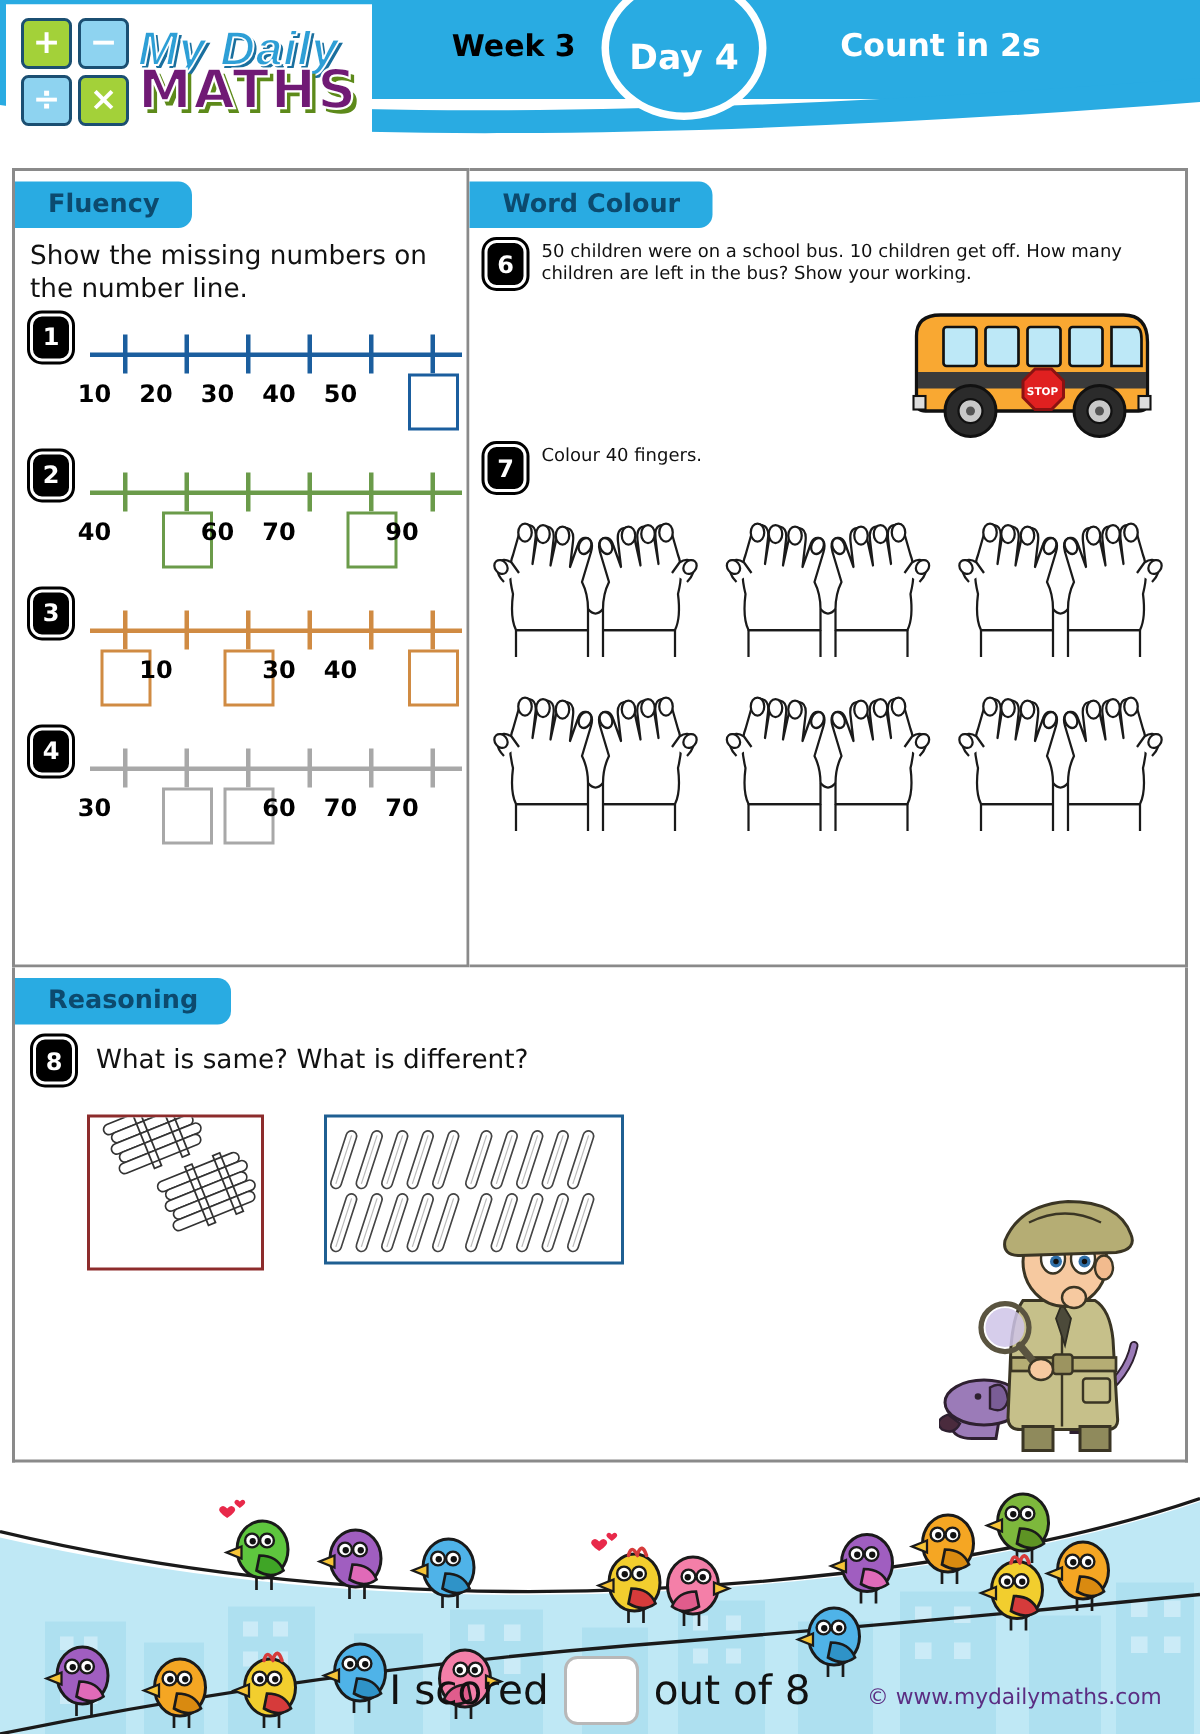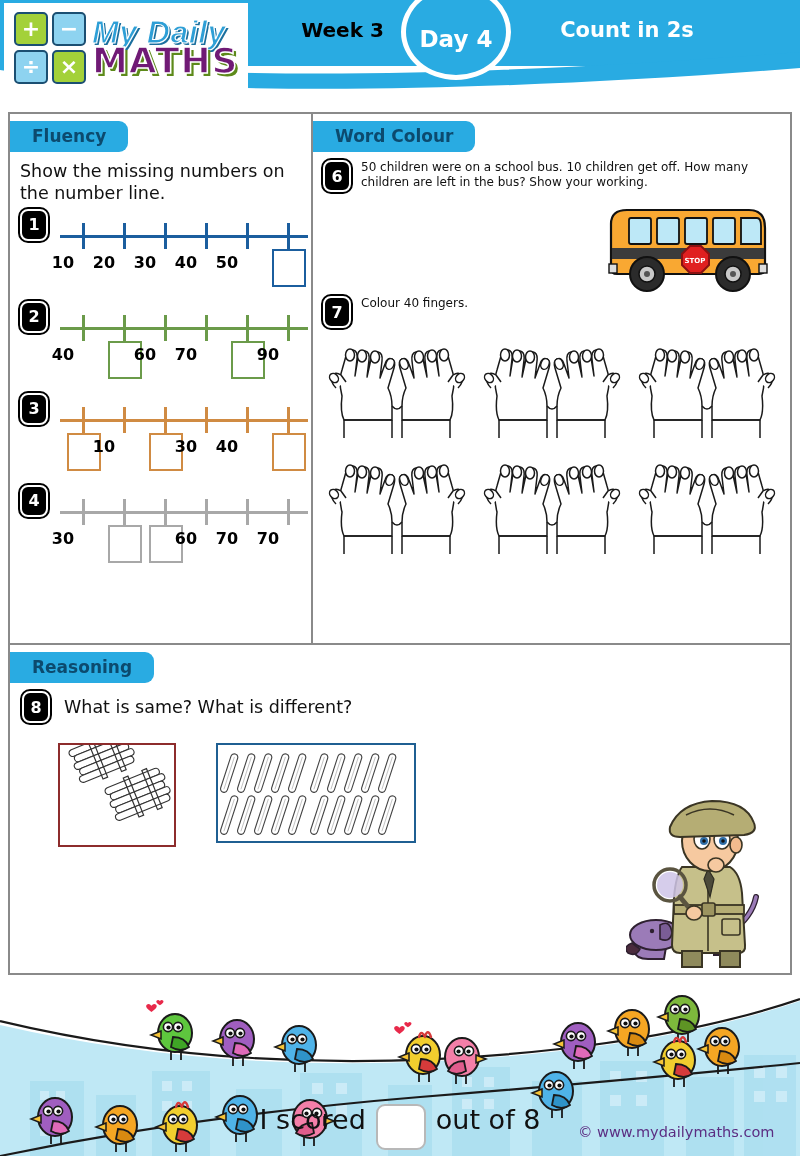--- a/index.html
+++ b/index.html
@@ -216,20 +216,21 @@
     left: 0; top: 985px;
     width: 800px; height: 171px;
     overflow: hidden;
     background: #ffffff;
   }
   .score-line {
     position: absolute;
     left: 0; top: 1104px;
     width: 800px;
     display: flex;
+    align-items: center;
     justify-content: center;
     gap: 10px;
     z-index: 20;
   }
   .score-text { font-size: 27px; color: #111111; font-weight: 500; }
   .score-box {
     width: 50px; height: 46px;
     background: #ffffff;
     border: 2px solid #b8b8b8;
     border-radius: 9px;

